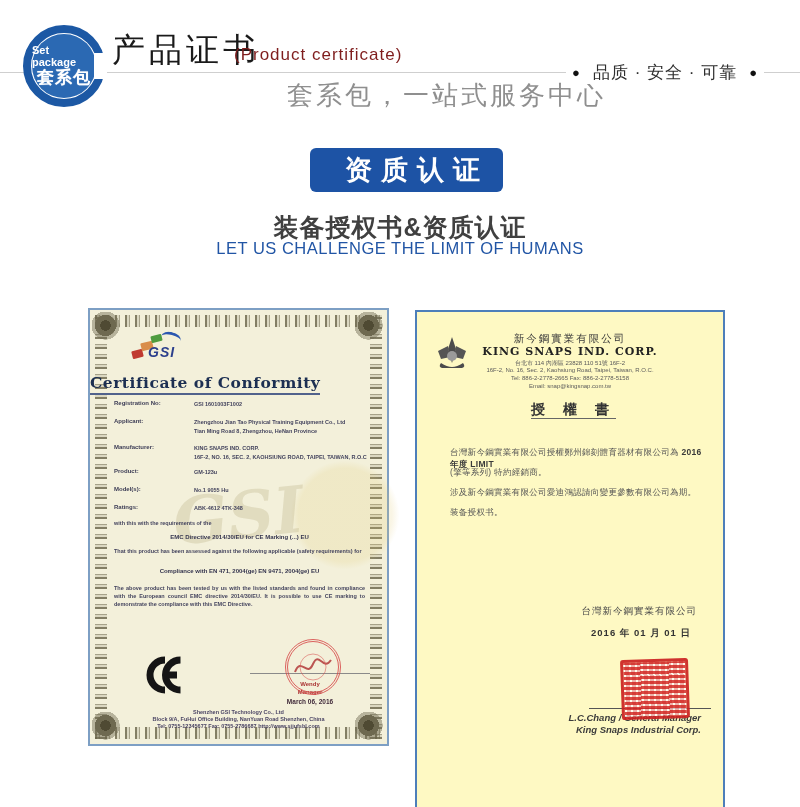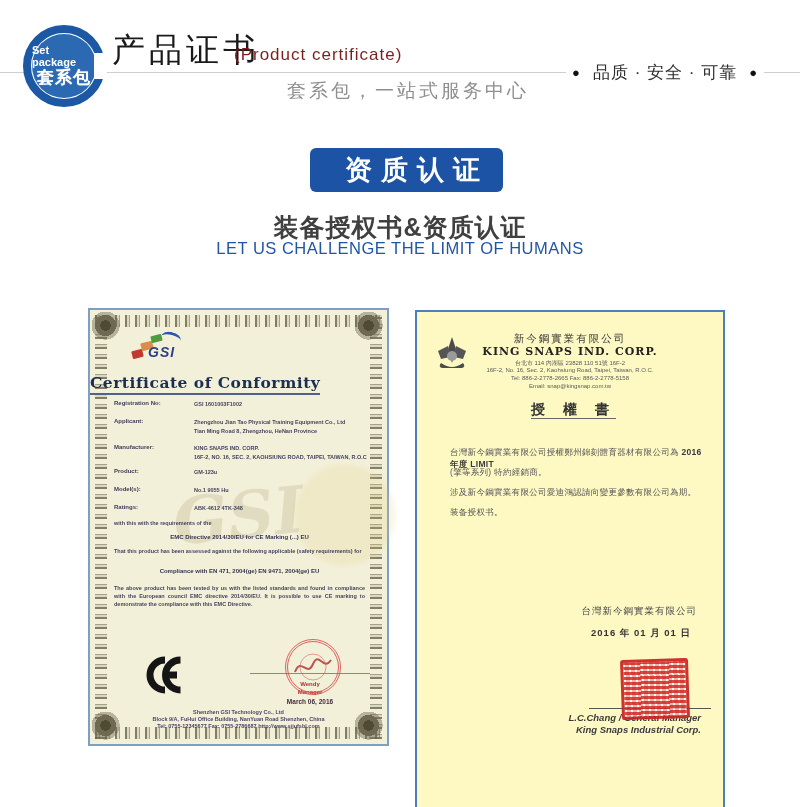--- a/index.html
+++ b/index.html
@@ -10,21 +10,21 @@
   .header-rule{position:absolute;left:0;top:72px;width:800px;height:1px;background:#cfcfcf;z-index:0;}
   .badge{position:absolute;left:23px;top:25px;width:82px;height:82px;z-index:3;}
   .badge-ring{position:absolute;inset:0;border-radius:50%;border:8px solid #1c58a4;background:#fff;}
   .badge-notch{position:absolute;right:-2px;top:50%;transform:translateY(-50%);width:13px;height:26px;background:#fff;z-index:2;}
   .badge-inner{position:absolute;left:9px;top:9px;width:64px;height:64px;border-radius:50%;background:#2b69b3;z-index:1;
                display:flex;flex-direction:column;align-items:center;justify-content:center;color:#fff;}
   .badge-l1{font-size:11px;font-weight:bold;line-height:12px;}
   .badge-l2{font-size:17px;font-weight:bold;line-height:20px;letter-spacing:1px;text-shadow:0 0 1px rgba(255,255,255,.6);}
   .page-title{position:absolute;left:112px;top:28px;font-size:33px;font-weight:normal;color:#1a1a1a;letter-spacing:4px;z-index:2;}
   .page-title-en{position:absolute;left:234px;top:45px;font-size:17px;color:#7f1d1d;letter-spacing:1px;z-index:2;}
-  .page-subtitle{position:absolute;left:287px;top:78px;font-size:19px;color:#8f8f8f;letter-spacing:3px;z-index:2;}
+  .page-subtitle{position:absolute;left:287px;top:78px;font-size:26px;color:#8f8f8f;letter-spacing:3px;z-index:2;}
   .quality{position:absolute;right:36px;top:60px;z-index:2;background:#fff;padding:0 6px;height:24px;
            display:flex;align-items:center;gap:12px;font-size:17px;color:#2e2e2e;letter-spacing:1px;}
   .qdot{font-size:13px;color:#111;line-height:1;}
 
   
   .banner{position:absolute;left:310px;top:148px;width:181px;height:44px;background:#1d53a5;border-radius:6px;
           display:flex;align-items:center;justify-content:center;color:#fff;font-size:27px;font-weight:bold;
           letter-spacing:9px;text-indent:9px;z-index:2;padding-left:12px;}
   .heading{position:absolute;left:0;top:211px;width:800px;text-align:center;font-size:25px;font-weight:bold;
            color:#404040;letter-spacing:1px;}

